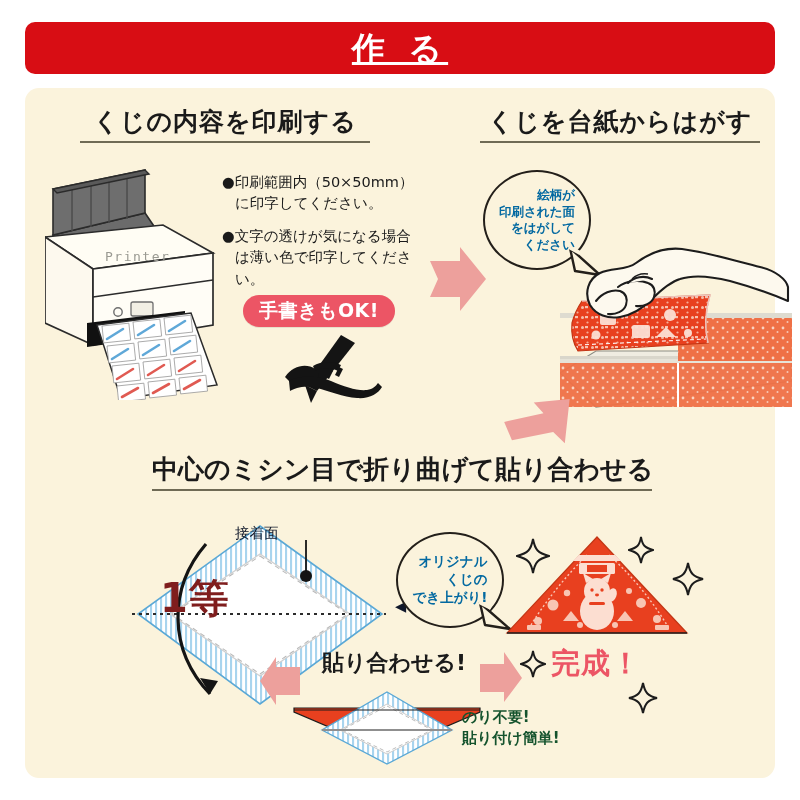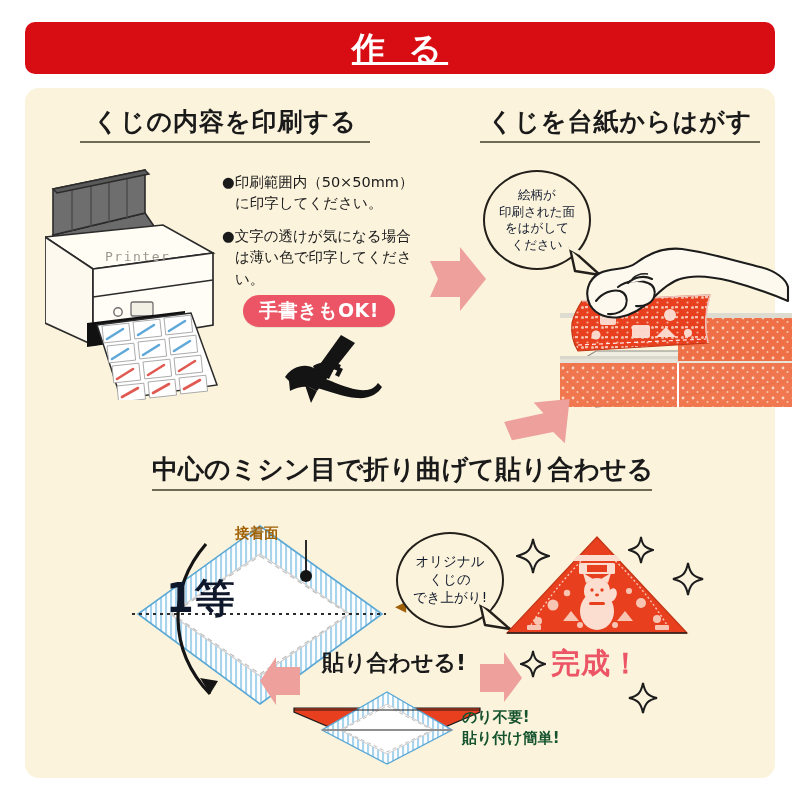--- a/index.html
+++ b/index.html
@@ -69,44 +69,44 @@
   .pen{position:absolute;left:283px;top:333px;width:105px;height:82px;}
 
   
   .peel{position:absolute;left:560px;top:175px;width:232px;height:235px;}
 
   
   .bubble{
     position:absolute;border:2.4px solid #231f1a;background:#fbf3dc;
     display:flex;align-items:center;justify-content:center;text-align:center;
   }
-  .bubble .bt{font-weight:normal;color:#0f172a;line-height:1.32;}
+  .bubble .bt{font-weight:bold;color:#0369a1;line-height:1.32;text-align:right;}
   #bubble-peel{
     left:483px;top:170px;width:104px;height:96px;border-radius:50%;
   }
   #bubble-peel .bt{font-size:12.5px;}
   #bubble-done{
     left:396px;top:532px;width:104px;height:92px;border-radius:50%;
   }
   #bubble-done .bt{font-size:13.5px;}
   .tail{position:absolute;}
 
   
   .arrow{position:absolute;}
 
   
   .diamond-wrap{position:absolute;left:110px;top:518px;width:300px;height:200px;}
   .lbl{
-    position:absolute;font-weight:bold;color:#a16207;white-space:nowrap;
+    position:absolute;font-weight:normal;color:#0f172a;white-space:nowrap;
   }
   #lbl-adhesive{left:235px;top:524px;font-size:14.5px;}
   #lbl-valley{left:395px;top:597px;font-size:14.5px;}
   .rank{
-    position:absolute;left:166px;top:578px;
-    font-size:40px;font-weight:bold;color:#0f172a;letter-spacing:1px;
+    position:absolute;left:160px;top:578px;
+    font-size:40px;font-weight:bold;color:#7f1d1d;letter-spacing:1px;
     line-height:1;
   }
 
   
   #head-glue{
     position:absolute;left:322px;top:648px;
     font-size:22px;font-weight:bold;color:#1a1a1a;white-space:nowrap;
   }
 
   

